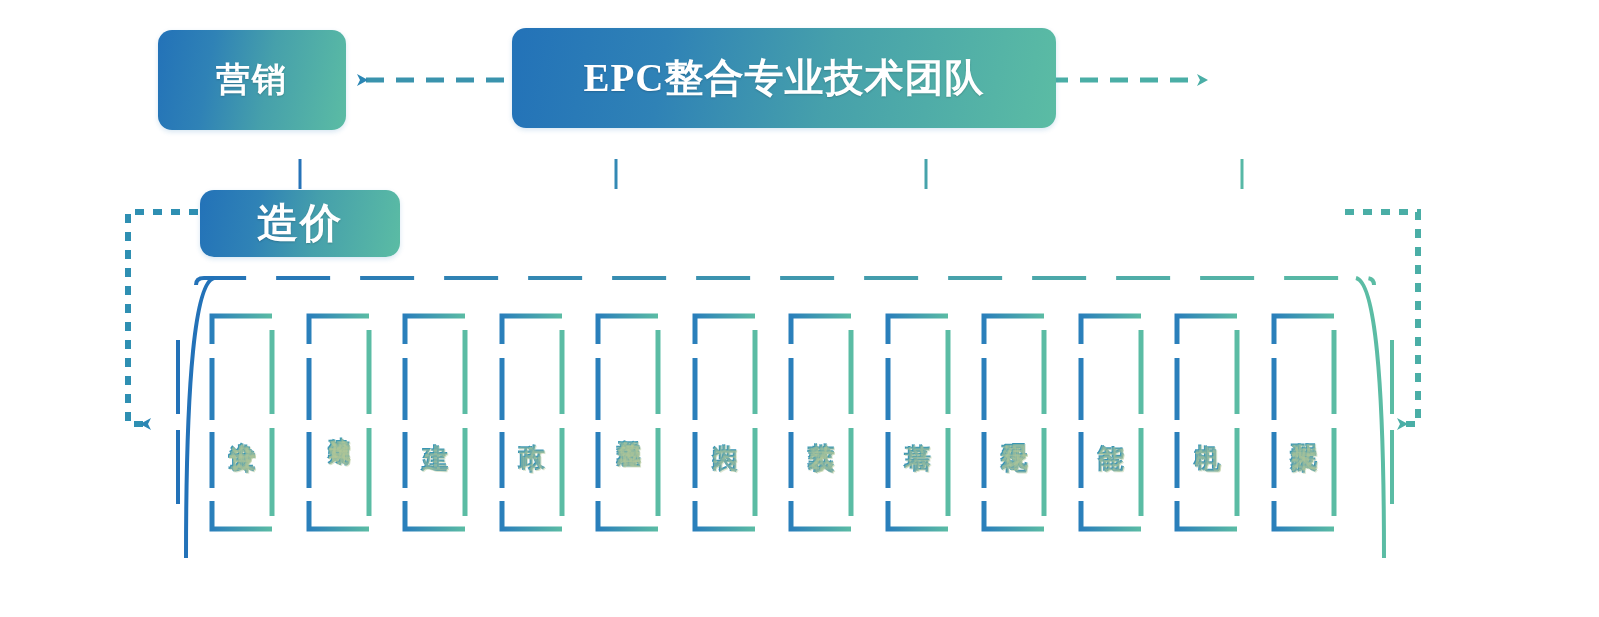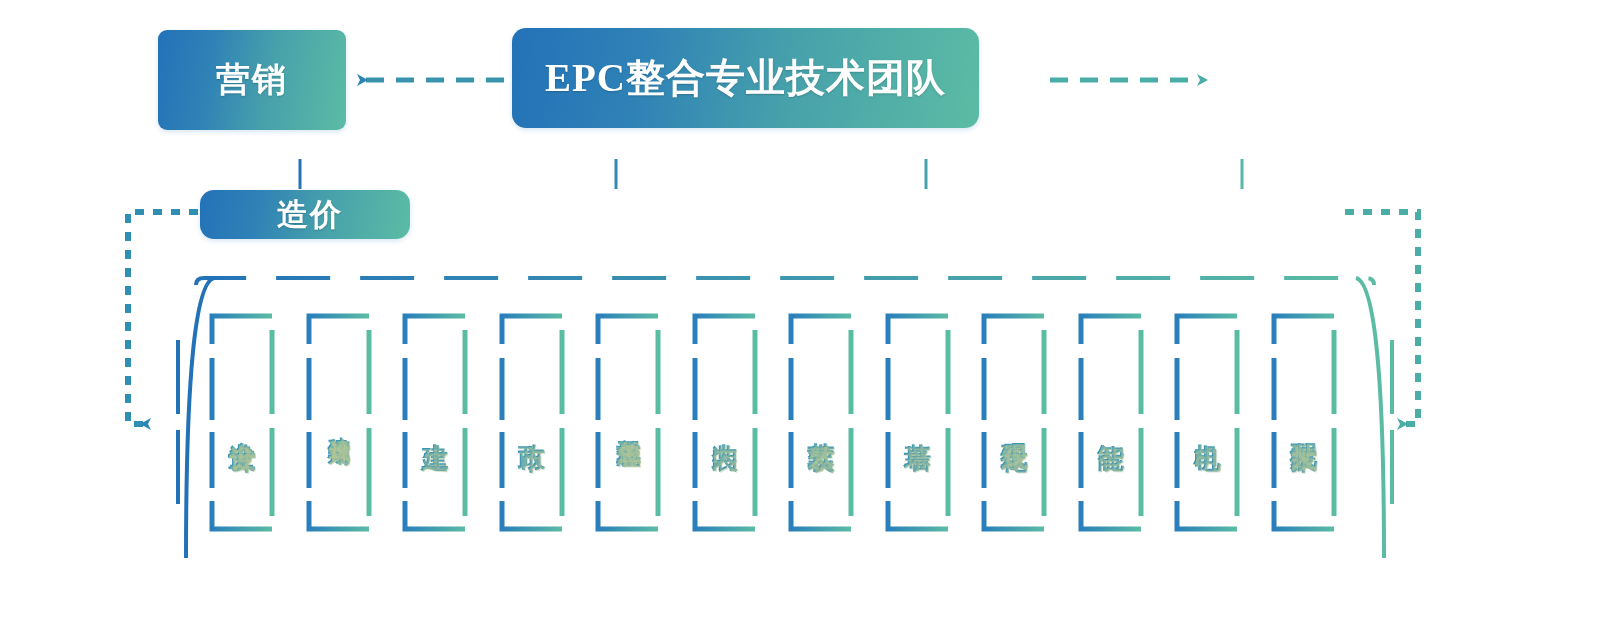--- a/index.html
+++ b/index.html
@@ -18,24 +18,24 @@
     border-radius:14px;
     background:linear-gradient(100deg,#2372b8 0%,#2f82b6 28%,#46a0ab 58%,#5bbca4 100%);
     color:#ffffff;
     display:flex;align-items:center;justify-content:center;
     font-weight:bold;
     letter-spacing:2px;
     text-shadow:0 1px 2px rgba(0,0,0,.18);
     box-shadow:0 2px 5px rgba(35,114,184,.18);
     z-index:3;
   }
-  #node-root{left:512px;top:28px;width:467px;height:100px;font-size:39px;letter-spacing:1px;}
-  #node-left{left:158px;top:30px;width:188px;height:100px;font-size:34px;border-radius:9px;}
+  #node-root{left:512px;top:28px;width:544px;height:100px;font-size:39px;letter-spacing:1px;}
+  #node-left{left:158px;top:30px;width:188px;height:100px;font-size:34px;}
   #node-right{left:1208px;top:30px;width:184px;height:100px;font-size:34px;}
-  .node-l2{top:190px;height:49px;font-size:31px;padding-left:10px;}
+  .node-l2{top:190px;height:67px;font-size:41px;}
   #node-cost{left:200px;width:200px;}
   #node-design{left:513px;width:206px;}
   #node-supply{left:825px;width:203px;}
   #node-tech{left:1140px;width:203px;}
 
   
   #leafrow{position:absolute;left:0;top:310px;width:1599px;height:225px;z-index:2;}
   .leaf{
     position:absolute;top:0;width:72px;height:225px;
   }

